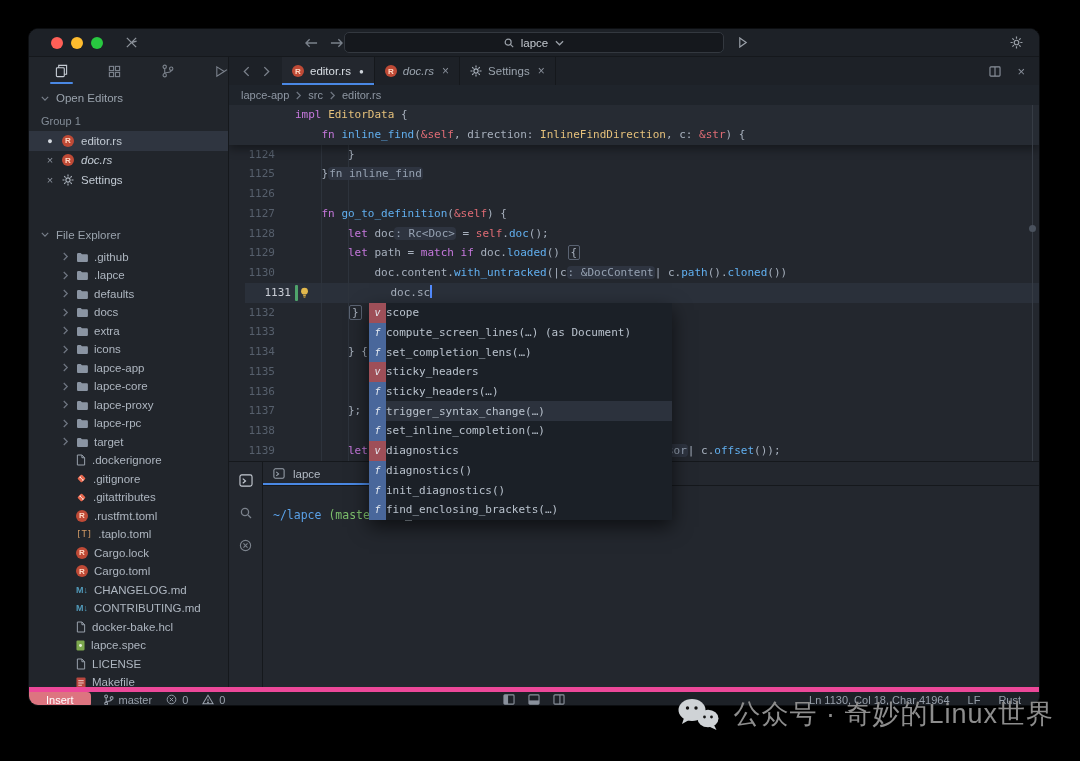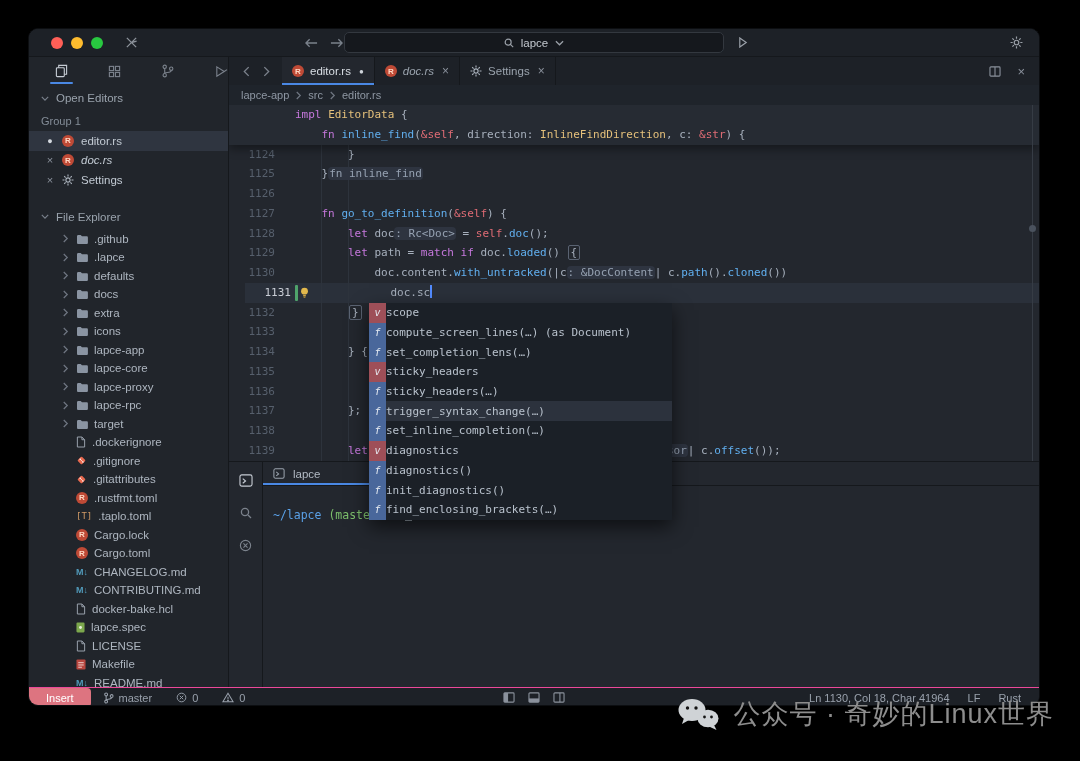--- a/index.html
+++ b/index.html
@@ -103,25 +103,25 @@
   .term-main { flex:1; display:flex; flex-direction:column; min-width:0; }
   .term-header { height:24px; border-bottom:1px solid #15181c; display:flex; }
   .term-tab { width:150px; display:flex; align-items:center; gap:8px; padding:0 10px;
               color:#b3bbc5; font-size:11.5px; position:relative; }
   .term-tab::after { content:''; position:absolute; left:0; right:0; bottom:0; height:2px; background:#4a88e4; }
   .term-content { padding:22px 0 0 10px; font-family:"DejaVu Sans Mono",monospace; font-size:11.5px; }
   .tc-path { color:#5aa1e8; } .tc-branch { color:#7cbf6b; }
   .tcursor { display:inline-block; width:7px; height:13px; border:1px solid #98a2ae; margin-left:14px; vertical-align:-2px; }
 
   
-  .statusbar { position:relative; height:20px; background:#1d2127; border-top:1px solid #ec4899;
+  .statusbar { position:relative; height:20px; background:#1d2127; border-top:5px solid #ec4899;
                display:flex; align-items:center; font-size:11px; color:#99a1ac; }
   .mode { background:#dd7480; color:#fff; height:100%; display:flex; align-items:center;
           padding:0 17px; border-radius:0 4px 4px 0; margin-right:12px; font-size:11px; }
-  .sb-left { display:flex; align-items:center; gap:24px; }
+  .sb-left { display:flex; align-items:center; gap:14px; }
   .sb-item { display:flex; align-items:center; gap:5px; }
   .sb-center { position:absolute; left:50%; transform:translateX(-50%); display:flex; gap:13px; align-items:center; }
   .sb-right { margin-left:auto; display:flex; gap:18px; padding-right:18px; align-items:center; }
 
   
   .ic { display:inline-flex; align-items:center; justify-content:center; flex:none; }
   .ic svg { display:block; }
   .rusti { width:12px; height:12px; border-radius:50%; background:#bf4a36; color:#ffd9c4;
            font-size:8px; font-weight:bold; display:flex; align-items:center; justify-content:center;
            font-family:"Liberation Sans",sans-serif; }
@@ -251,21 +251,21 @@
               <span class="ic">
                 <svg width="12" height="12" viewBox="0 0 24 24" stroke="#aeb6c0" stroke-width="2.2" fill="none">
                   <circle cx="12" cy="12" r="4.2"></circle>
                   <path d="M12 1v4M12 19v4M1 12h4M19 12h4M4.4 4.4l2.8 2.8M16.8 16.8l2.8 2.8M19.6 4.4l-2.8 2.8M7.2 16.8l-2.8 2.8"></path>
                 </svg>
               </span>
               <span class="lbl">Settings</span>
             </div>
           </div>
 
-        <div class="section-h" style="margin-top:14px">
+        <div class="section-h" style="margin-top:32px">
           <span class="ic">
             <svg width="8" height="5" viewBox="0 0 10 6" stroke="#7a818c" stroke-width="1.4" fill="none">
                 <path d="M1 1 L5 5 L9 1"></path>
               </svg>
           </span>
           <span>File Explorer</span>
         </div>
         <div id="explorer-list">
             <div class="frow">
               <span class="chev ic">

